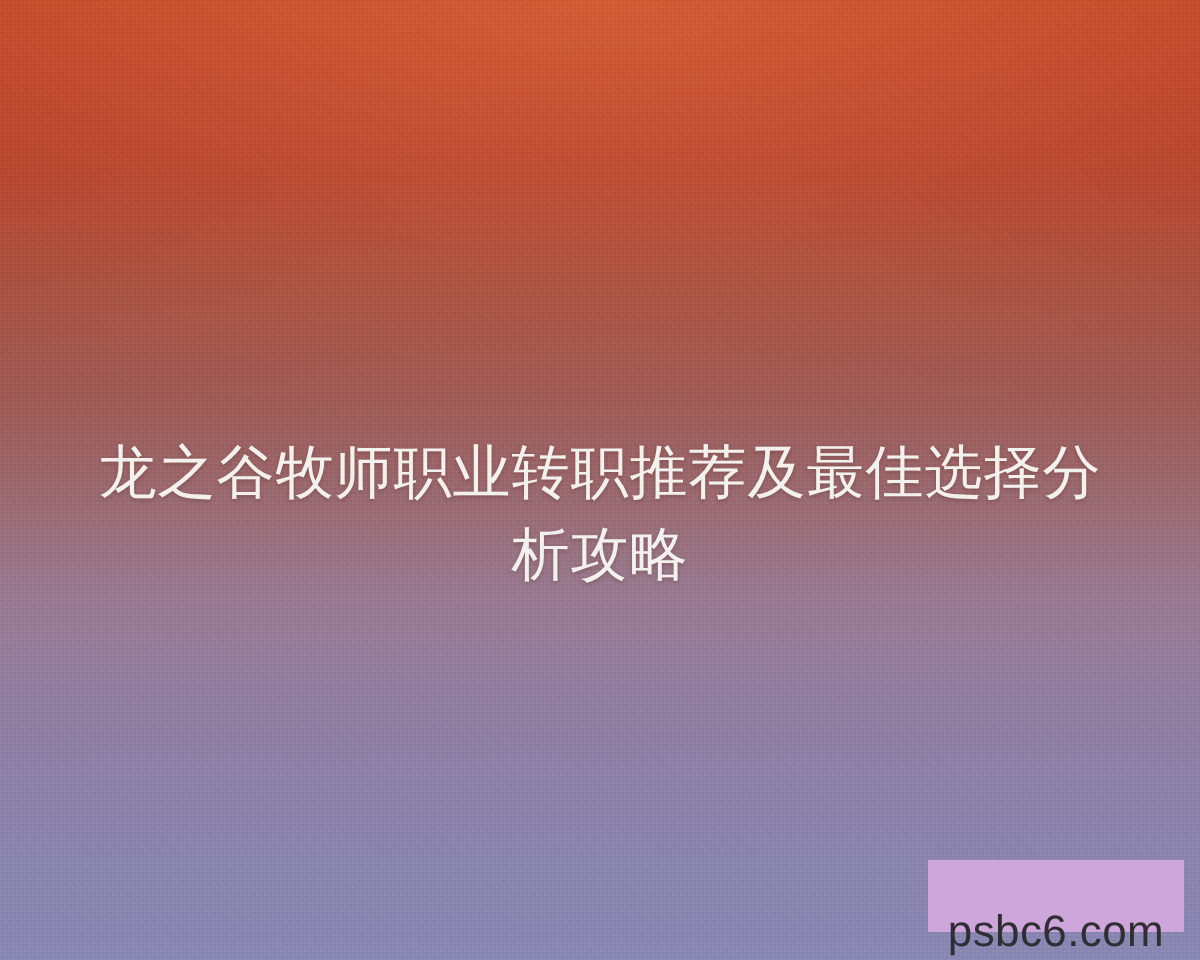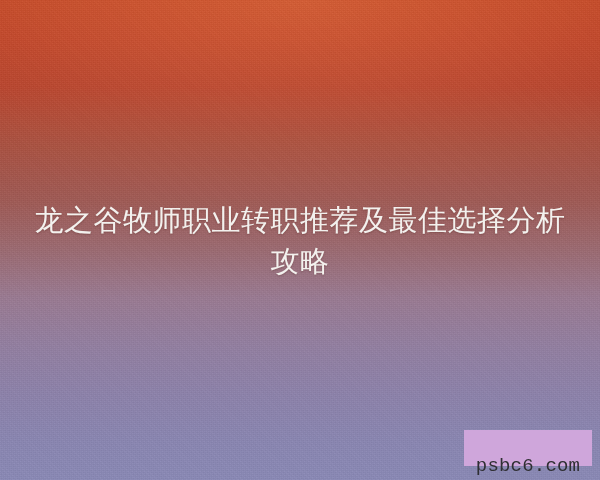--- a/index.html
+++ b/index.html
@@ -57,21 +57,21 @@
   .title-wrap {
     position: absolute;
     left: 0;
     right: 0;
     top: 200px;
     padding: 0 24px;
     box-sizing: border-box;
     text-align: center;
   }
   .title {
-    margin: 0;
+    margin: 16px;
     font-size: 29px;
     line-height: 41px;
     font-weight: 400;
     color: #f3f1ee;
     letter-spacing: 0.5px;
     text-shadow: 0 1px 2px rgba(60, 20, 10, 0.25);
     font-family: "DejaVu Sans", "Liberation Sans", sans-serif;
   }
   
   .watermark {
@@ -79,24 +79,24 @@
     left: 464px;
     top: 430px;
     width: 128px;
     height: 36px;
     background: #cfa6db;
     display: flex;
     align-items: center;
     justify-content: center;
   }
   .watermark-text {
-    font-size: 19px;
+    font-size: 22px;
     line-height: 1;
     color: #2f2f33;
-    font-family: Liberation Mono, monospace;
+    font-family: Liberation Sans, sans-serif;
     letter-spacing: 0.2px;
     margin-top: 36px;
   }
 </style>
 </head>
 <body>
 
 <div id="banner">
 
   <div class="bg-gradient"></div>

